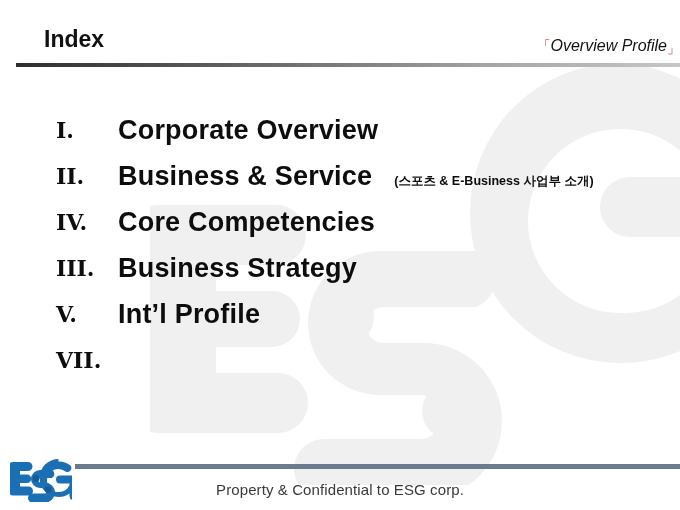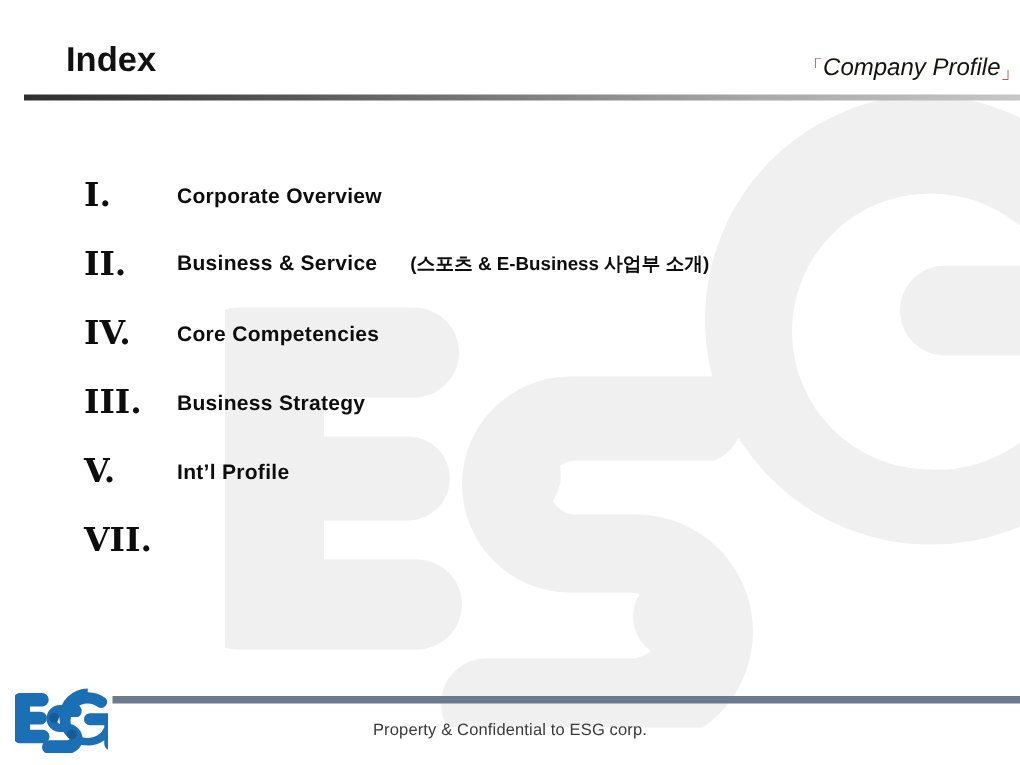--- a/index.html
+++ b/index.html
@@ -104,21 +104,21 @@
   .title-wrap {
     position: absolute;
     left: 118px;
     top: 50%;
     transform: translateY(-50%);
     display: flex;
     align-items: baseline;
     white-space: nowrap;
   }
   .title {
-    font-size: 14px;
+    font-size: 27px;
     font-weight: bold;
     color: #0d0d0d;
     letter-spacing: 0.2px;
   }
   .subtitle {
     font-size: 12.5px;
     font-weight: bold;
     color: #0d0d0d;
     margin-left: 22px;
     letter-spacing: 0px;
@@ -140,21 +140,21 @@
     width: 605px;
     height: 5px;
     background: #6b7a8f;
   }
   .footer-note {
     position: absolute;
     left: 0;
     top: 26px;
     width: 680px;
     text-align: center;
-    font-size: 11px;
+    font-size: 15px;
     color: #3a3a3a;
     letter-spacing: 0.1px;
   }
   .logo {
     position: absolute;
     left: 10px;
     top: 3px;
     width: 62px;
     height: 44px;
   }
@@ -176,21 +176,21 @@
         <path d="M470 8 a150 150 0 0 0 -150 150 a150 150 0 0 0 150 150 a148 148 0 0 0 96 -34 v28 a32 32 0 0 0 64 0 V150 a28 28 0 0 0 -28 -28 H480 a30 30 0 0 0 0 60 h82 v14 a92 92 0 0 1 -92 62 a92 92 0 0 1 -92 -92 a92 92 0 0 1 92 -92 a94 94 0 0 1 58 20 a30 30 0 0 0 38 -46 a154 154 0 0 0 -96 -40 z"></path>
 
         <circle cx="196" cy="262" r="28"></circle>
         <circle cx="300" cy="356" r="28"></circle>
       </g>
     </svg>
   </div>
 
   <div class="header">
     <div class="header-title">Index</div>
-    <div class="header-sub"><span class="bracket">「</span><span>Company Profile</span><span class="bracket right">」</span></div>
+    <div class="header-sub"><span class="bracket">「</span><span>Overview Profile</span><span class="bracket right">」</span></div>
     <div class="header-rule"></div>
   </div>
 
   <div class="index-list">
 
     <div class="index-item">
       <span class="numeral">I.</span>
       <span class="title-wrap">
         <span class="title">Corporate Overview</span>
       </span>

